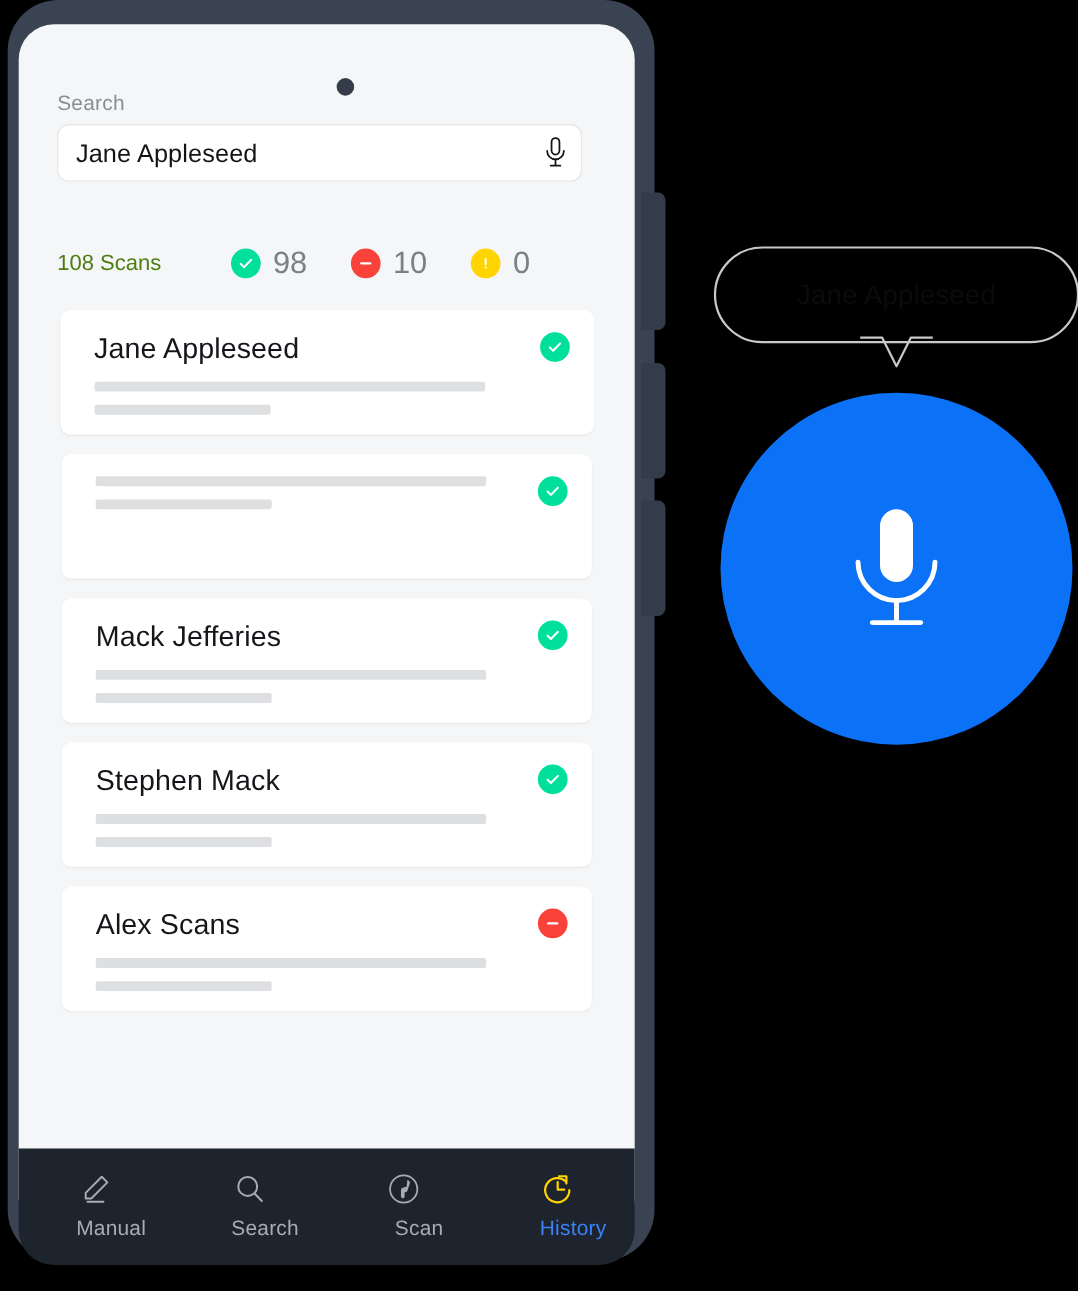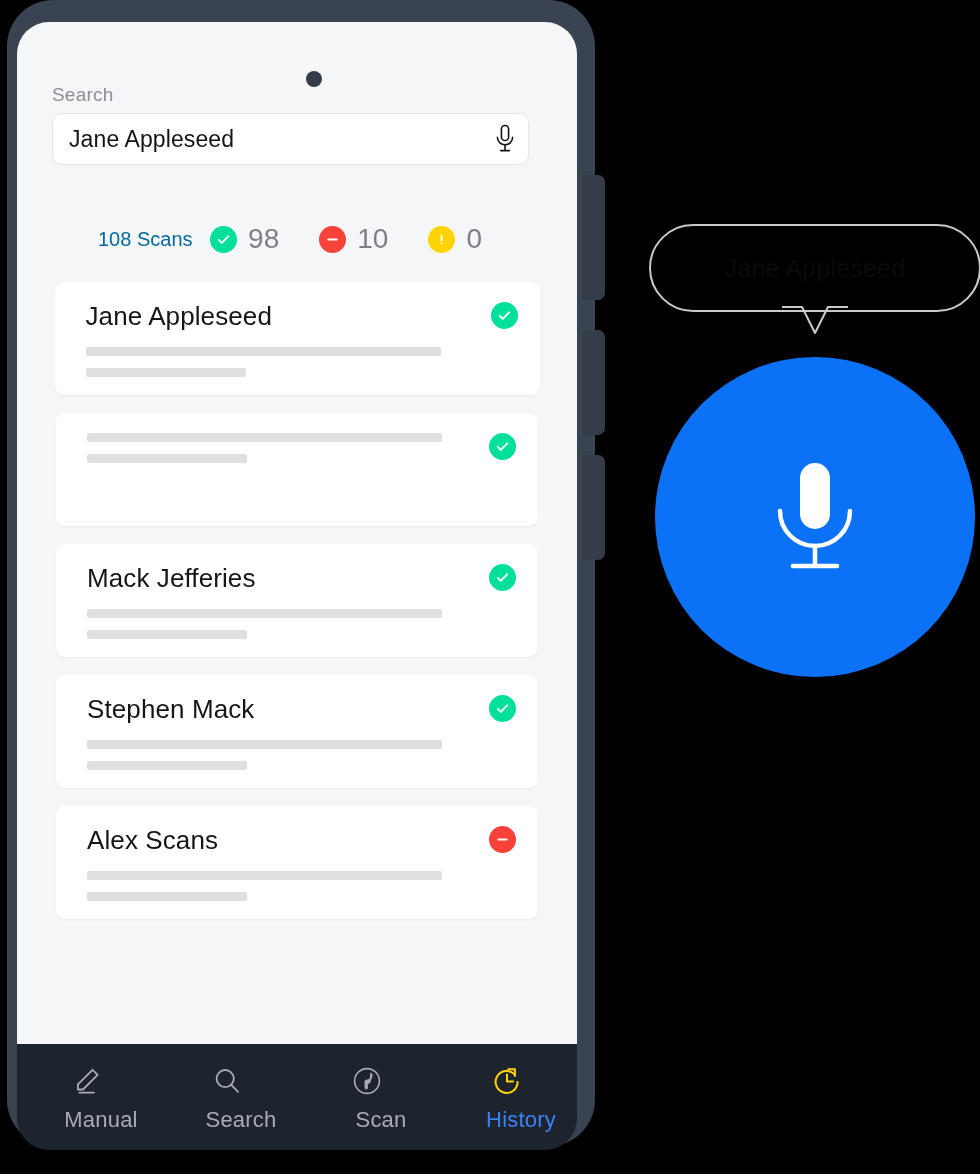--- a/index.html
+++ b/index.html
@@ -54,21 +54,21 @@
     font-size: 23px; color: #131415; letter-spacing: .1px;
   }
   .mic-small { width: 46px; display: flex; align-items: center; justify-content: center; }
 
   
   .stats-row {
     position: absolute; left: 35px; top: 199px;
     width: 470px; height: 36px;
     display: flex; align-items: center;
   }
-  .scan-count { font-size: 20px; color: #0369a1; width: 160px; margin-left: 46px; }
+  .scan-count { font-size: 20px; color: #4d7c0f; width: 160px; }
   .stat { display: flex; align-items: center; margin-right: 40px; }
   .stat .dot {
     width: 27px; height: 27px; border-radius: 50%;
     display: flex; align-items: center; justify-content: center;
     margin-right: 11px;
   }
   .stat .num { font-size: 28px; color: #7c8086; }
 
   
   .card-list { position: absolute; left: 0; top: 260px; width: 560px; }
@@ -97,21 +97,21 @@
   
   .tabbar {
     position: absolute; left: 17px; bottom: 24px;
     width: 560px; height: 106px;
     background: #1e242e;
     border-radius: 0 0 32px 32px;
     display: flex; align-items: flex-start; padding-top: 20px;
   }
   .tab { flex: 1; display: flex; flex-direction: column; align-items: center; }
   .tab .tab-icon { height: 34px; display: flex; align-items: center; justify-content: center; }
-  .tab .tab-label { margin-top: 9px; font-size: 22px; color: #a7acb4; letter-spacing: .2px; margin-left: 28px; }
+  .tab .tab-label { margin-top: 9px; font-size: 19px; color: #a7acb4; letter-spacing: .2px; margin-left: 28px; }
   .tab.active .tab-label { color: #3b82f6; }
 
   
   .bubble {
     position: absolute; left: 649px; top: 224px;
     width: 332px; height: 88px;
     border: 2px solid #c9c9c9;
     border-radius: 44px;
     display: flex; align-items: center; justify-content: center;
   }

